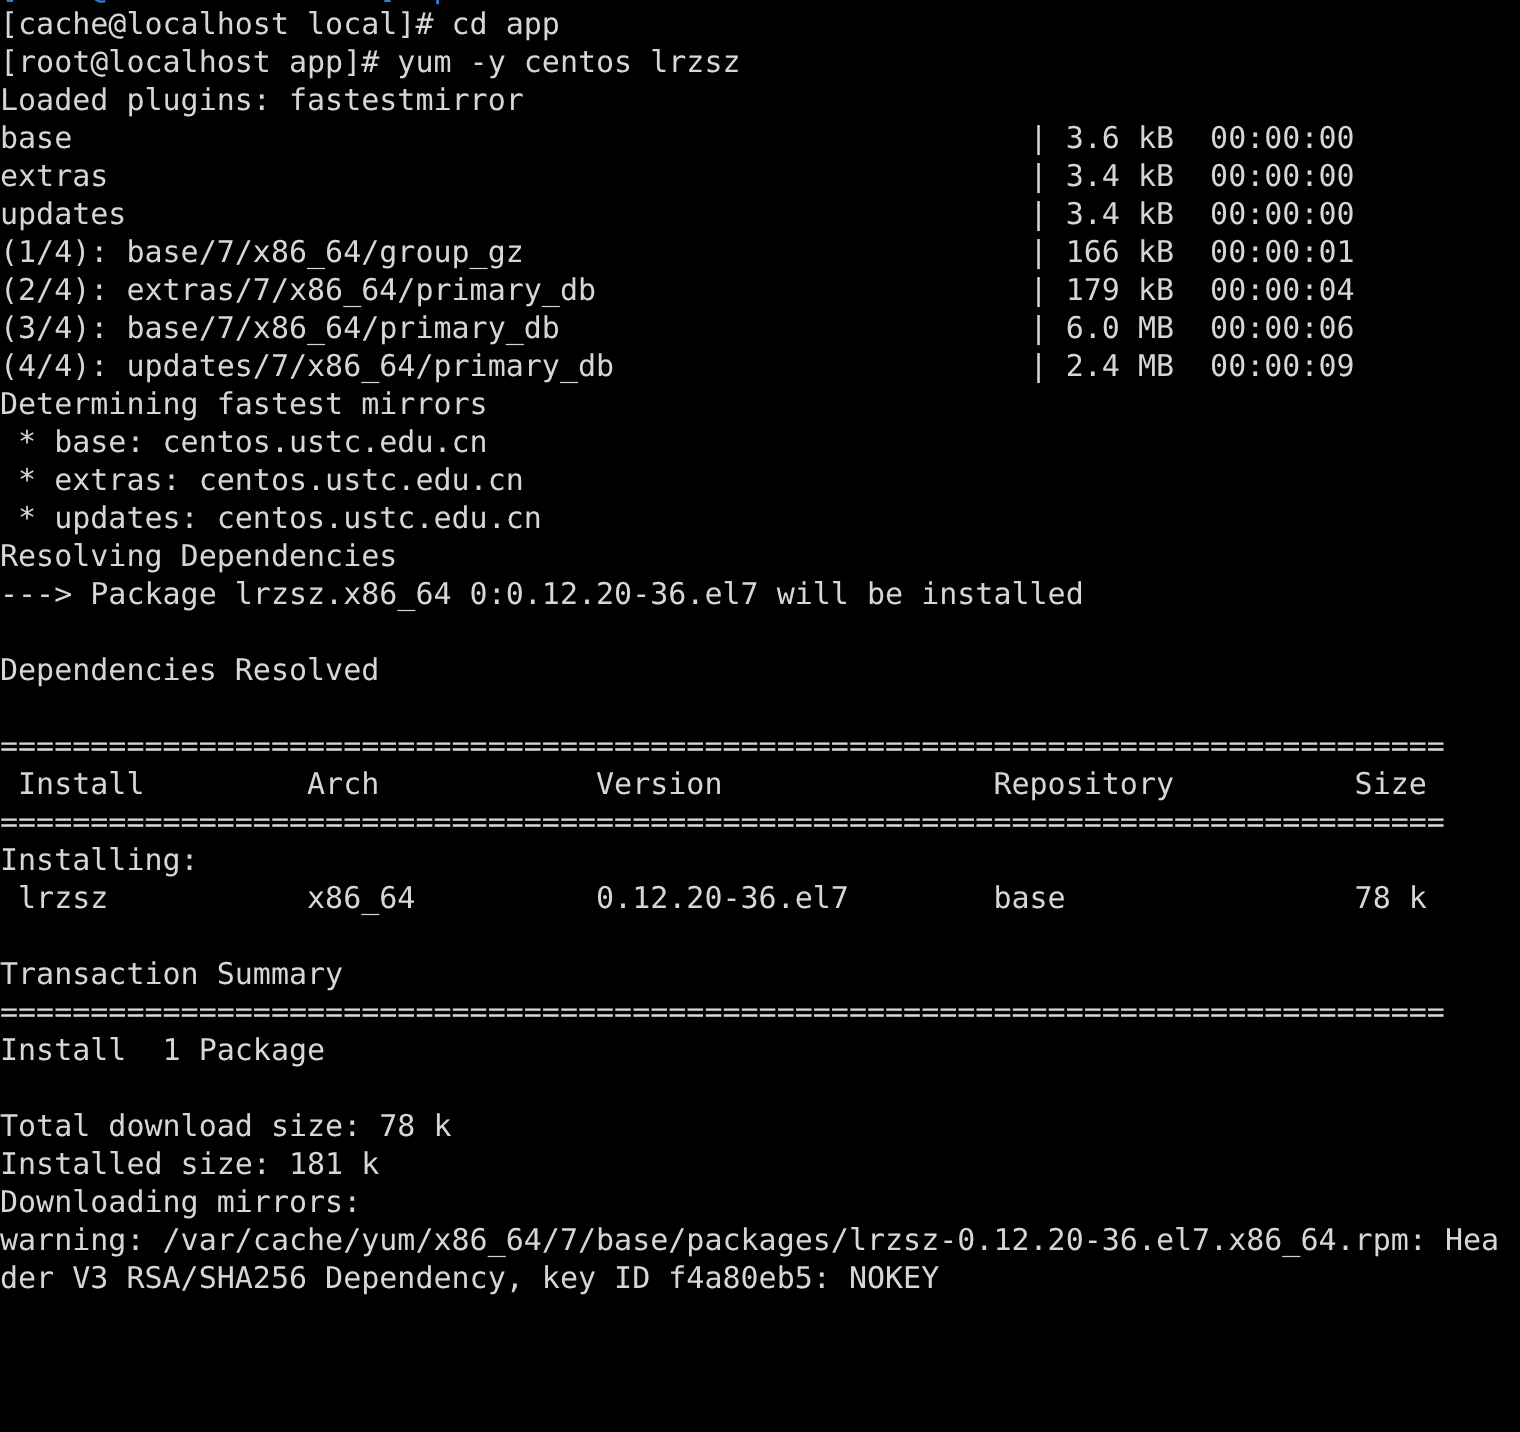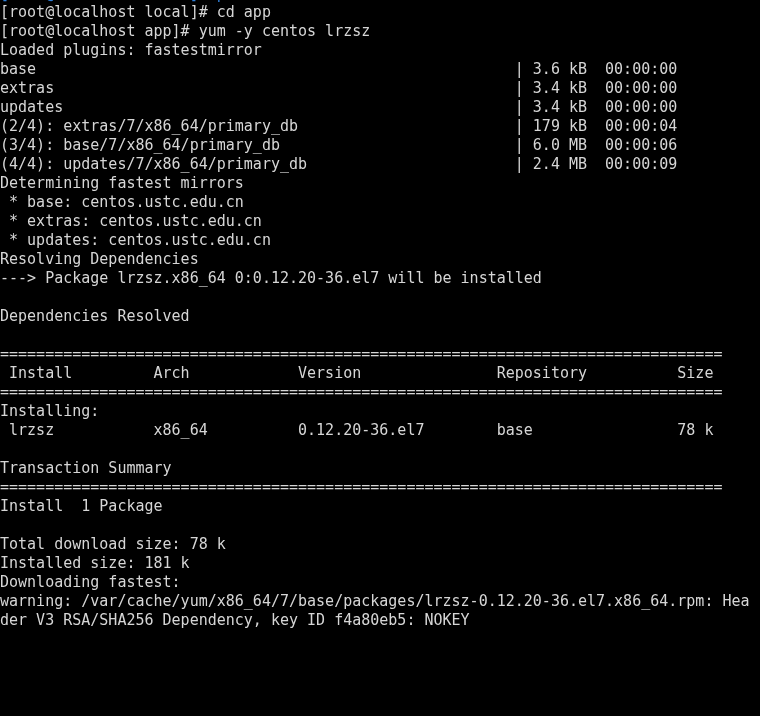--- a/index.html
+++ b/index.html
@@ -58,26 +58,27 @@
   }
 </style>
 </head>
 <body>
 
 <div id="terminal">
   <div id="scrollback-sliver">
     <span class="sliver-text">[root@localhost local]# pwd</span>
   </div>
   <div id="terminal-output">
-      <div class="line">[root@localhost local]# cd app</div>
+      <div class="line">[cache@localhost local]# cd app</div>
       <div class="line">[root@localhost app]# yum -y centos lrzsz</div>
       <div class="line">Loaded plugins: fastestmirror</div>
       <div class="line">base                                                     | 3.6 kB  00:00:00</div>
       <div class="line">extras                                                   | 3.4 kB  00:00:00</div>
       <div class="line">updates                                                  | 3.4 kB  00:00:00</div>
+      <div class="line">(1/4): base/7/x86_64/group_gz                            | 166 kB  00:00:01</div>
       <div class="line">(2/4): extras/7/x86_64/primary_db                        | 179 kB  00:00:04</div>
       <div class="line">(3/4): base/7/x86_64/primary_db                          | 6.0 MB  00:00:06</div>
       <div class="line">(4/4): updates/7/x86_64/primary_db                       | 2.4 MB  00:00:09</div>
       <div class="line">Determining fastest mirrors</div>
       <div class="line"> * base: centos.ustc.edu.cn</div>
       <div class="line"> * extras: centos.ustc.edu.cn</div>
       <div class="line"> * updates: centos.ustc.edu.cn</div>
       <div class="line">Resolving Dependencies</div>
       <div class="line">---&gt; Package lrzsz.x86_64 0:0.12.20-36.el7 will be installed</div>
       <div class="line blank"></div>
@@ -88,17 +89,17 @@
       <div class="line">================================================================================</div>
       <div class="line">Installing:</div>
       <div class="line"> lrzsz           x86_64          0.12.20-36.el7        base                78 k</div>
       <div class="line blank"></div>
       <div class="line">Transaction Summary</div>
       <div class="line">================================================================================</div>
       <div class="line">Install  1 Package</div>
       <div class="line blank"></div>
       <div class="line">Total download size: 78 k</div>
       <div class="line">Installed size: 181 k</div>
-      <div class="line">Downloading fastest:</div>
+      <div class="line">Downloading mirrors:</div>
       <div class="line">warning: /var/cache/yum/x86_64/7/base/packages/lrzsz-0.12.20-36.el7.x86_64.rpm: Hea</div>
       <div class="line">der V3 RSA/SHA256 Dependency, key ID f4a80eb5: NOKEY</div>
     </div>
 </div>
 
 </body></html>

